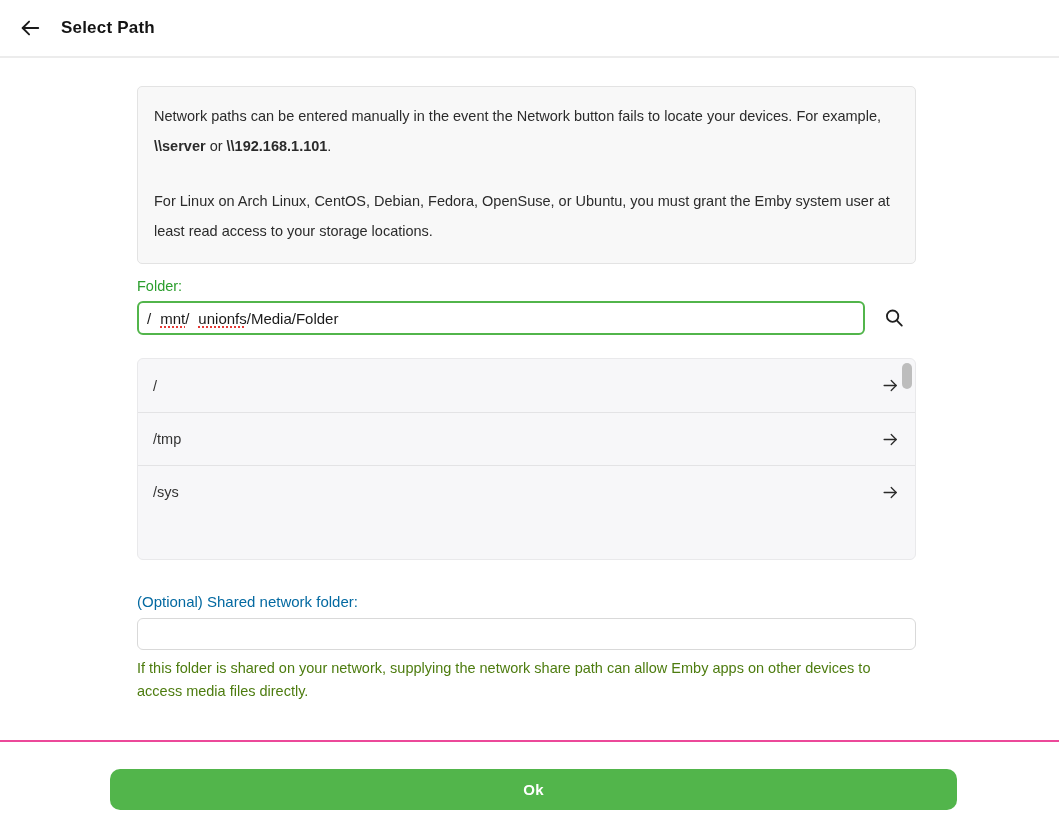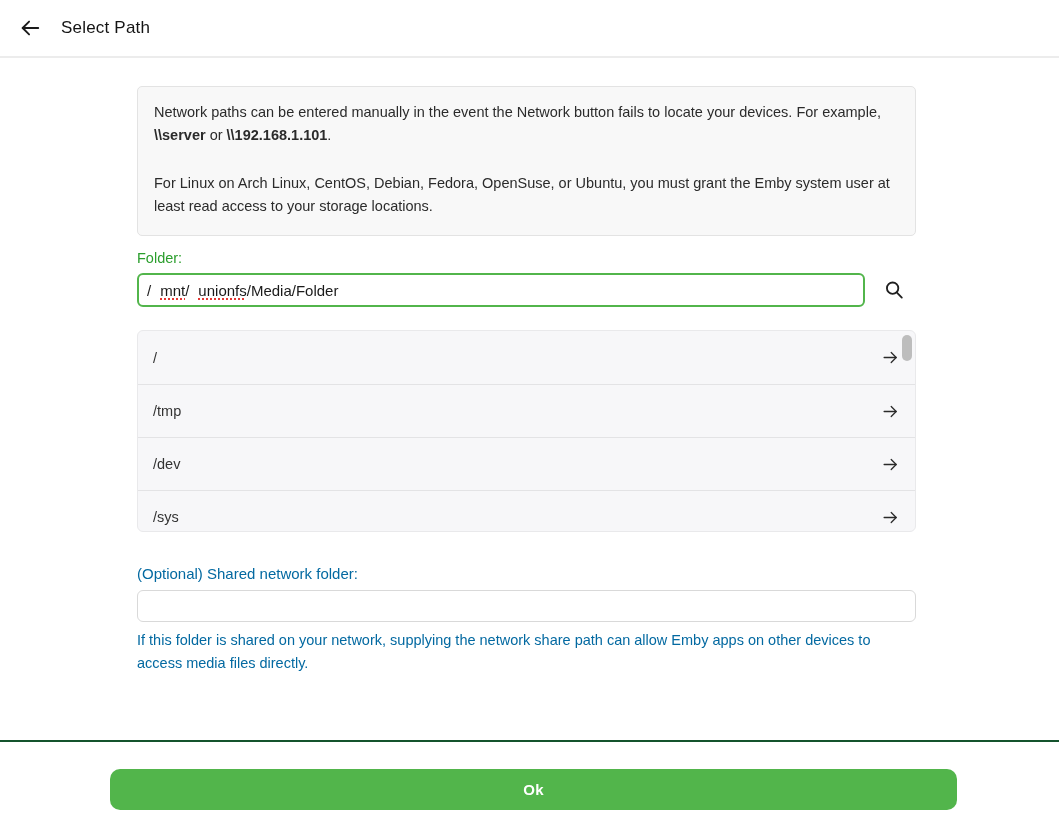--- a/index.html
+++ b/index.html
@@ -20,36 +20,36 @@
     background: #fff;
     border-bottom: 2px solid #ececec;
   }
   .back-btn {
     width: 34px; height: 34px;
     display: flex; align-items: center; justify-content: center;
     background: none; border: none; cursor: pointer;
   }
   .app-title {
     font-size: 17px;
-    font-weight: 400;
+    font-weight: 700;
     color: #141414;
     margin-left: 14px;
     letter-spacing: .2px;
   }
   
   .content { padding-left: 137px; width: 916px; }
   .info-box {
     margin-top: 28px;
     width: 779px;
     background: #f8f8f8;
     border: 1px solid #e3e3e3;
     border-radius: 5px;
     padding: 14px 16px 17px 16px;
     font-size: 14.5px;
-    line-height: 23px;
+    line-height: 30px;
     color: #2b2b2b;
   }
   .info-box p + p { margin-top: 25px; }
   .info-box b { font-weight: 700; }
 
   .field-label { margin-top: 14px; font-size: 14.5px; }
   .field-label.green { color: #2b9e2d; }
 
   .folder-row { margin-top: 7px; display: flex; align-items: center; }
   .folder-input {
@@ -115,28 +115,28 @@
     font-size: 15px;
     padding: 0 8px;
     outline: none;
     font-family: "Liberation Sans", sans-serif;
   }
   .help-text {
     margin-top: 7px;
     width: 779px;
     font-size: 14.5px;
     line-height: 23px;
-    color: #0369a1;
+    color: #4d7c0f;
   }
 
   
   .footer {
     position: absolute;
     top: 740px; left: 0; right: 0;
-    border-top: 2px solid #14532d;
+    border-top: 2px solid #ec4899;
     background: #fff;
     height: 74px;
   }
   .ok-btn {
     display: block;
     margin: 27px 0 0 110px;
     width: 847px; height: 41px;
     background: #52b54b;
     border: none;
     border-radius: 10px;
@@ -198,37 +198,28 @@
     <div class="dir-row">
       <span>/tmp</span>
       <span>
         <svg class="icon-svg" width="17" height="17" viewBox="0 0 24 24" fill="none" stroke="#2a2a2a" stroke-width="1.8" stroke-linecap="round" stroke-linejoin="round">
           <line x1="3" y1="12" x2="20" y2="12"></line>
           <polyline points="13 5 20 12 13 19"></polyline>
         </svg>
       </span>
     </div>
     <div class="dir-row">
-      <span>/dev</span>
+      <span>/sys</span>
       <span>
         <svg class="icon-svg" width="17" height="17" viewBox="0 0 24 24" fill="none" stroke="#2a2a2a" stroke-width="1.8" stroke-linecap="round" stroke-linejoin="round">
           <line x1="3" y1="12" x2="20" y2="12"></line>
           <polyline points="13 5 20 12 13 19"></polyline>
         </svg>
       </span>
     </div>
-    <div class="dir-row">
-      <span>/sys</span>
-      <span>
-        <svg class="icon-svg" width="17" height="17" viewBox="0 0 24 24" fill="none" stroke="#2a2a2a" stroke-width="1.8" stroke-linecap="round" stroke-linejoin="round">
-          <line x1="3" y1="12" x2="20" y2="12"></line>
-          <polyline points="13 5 20 12 13 19"></polyline>
-        </svg>
-      </span>
-    </div>
     <div class="scroll-thumb"></div>
   </div>
 
   <div class="shared-label">(Optional) Shared network folder:</div>
   <input class="shared-input" type="text" value="" style="">
   <div class="help-text">If this folder is shared on your network, supplying the network share path can allow Emby apps on other devices to access media files directly.</div>
 
 </div>
 
 <div class="footer">

